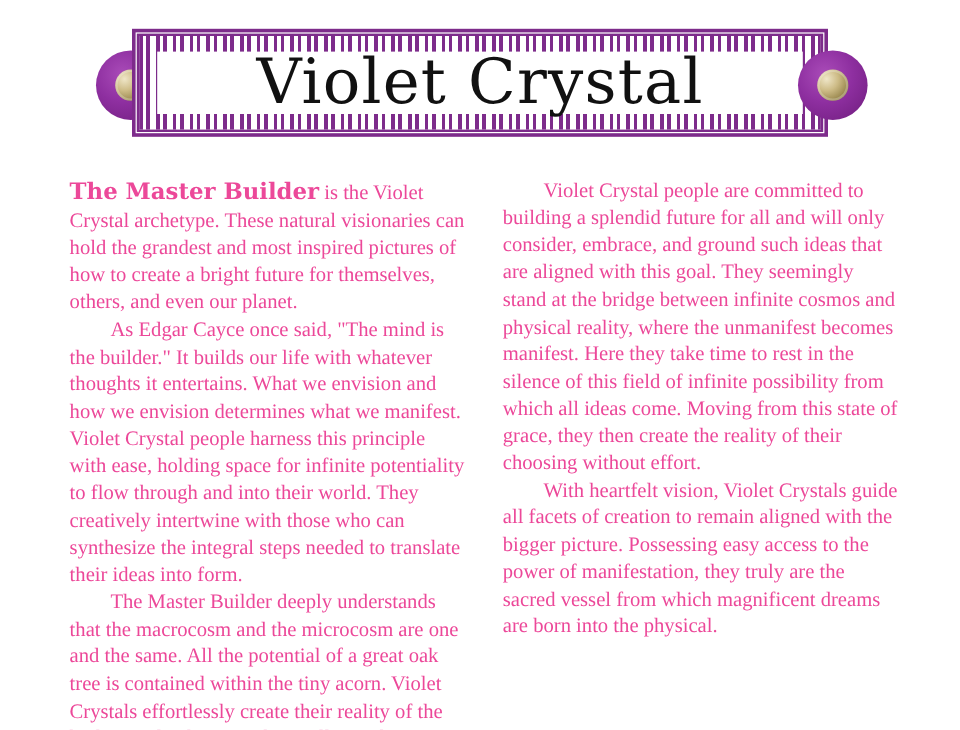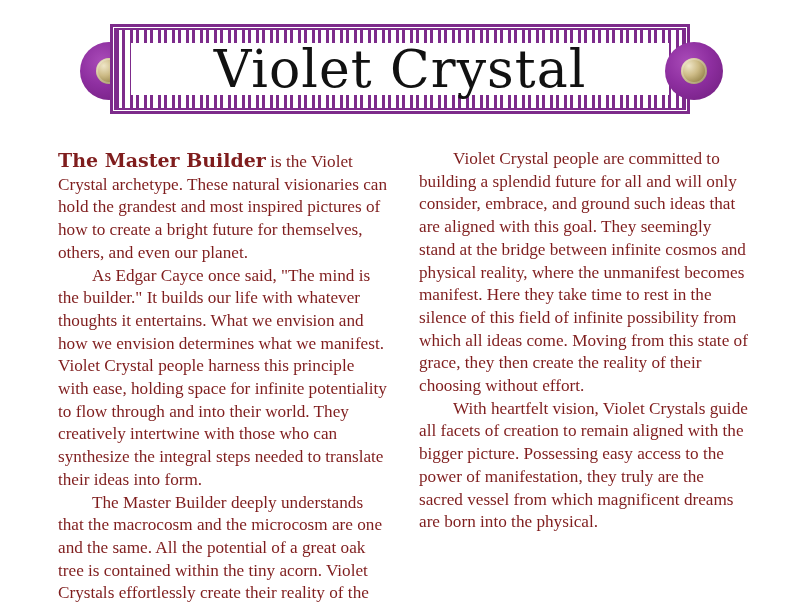--- a/index.html
+++ b/index.html
@@ -106,21 +106,21 @@
     top: 138px;
     width: 690px;
     height: 460px;
     display: flex;
     gap: 32px;
   }
   .col {
     width: 329px;
     font-size: 17.2px;
     line-height: 1.32;
-    color: #7f1d1d;
+    color: #ec4899;
     text-align: left;
   }
   .col p {
     margin: 0;
     text-indent: 34px;
   }
   .col p.first {
     text-indent: 0;
   }
   .lead {

